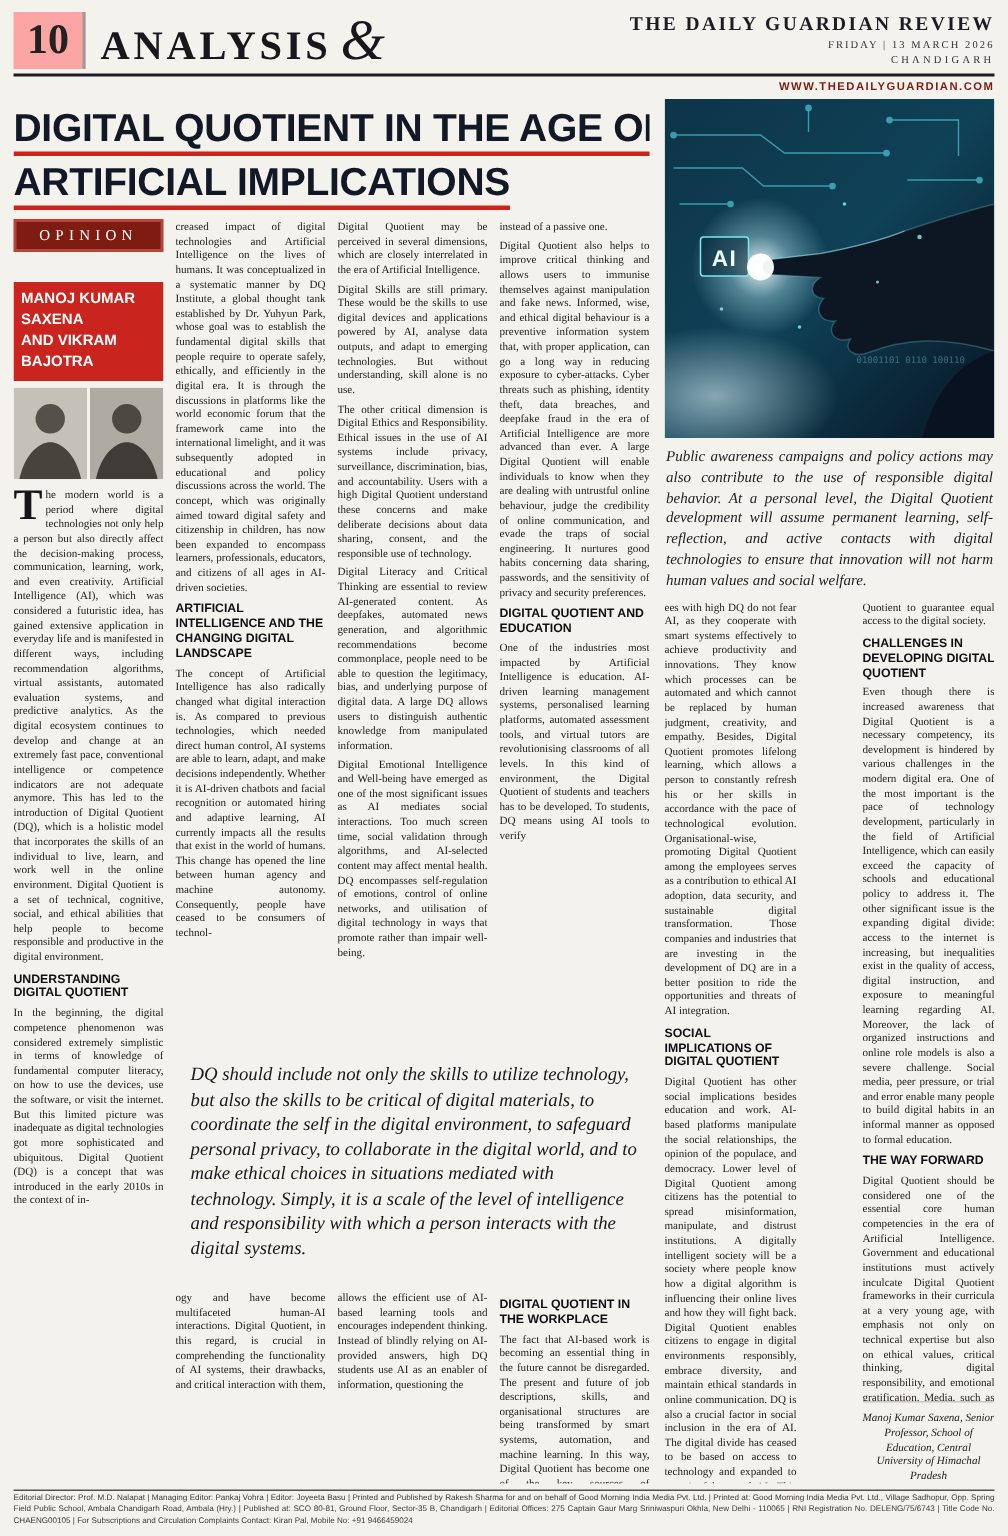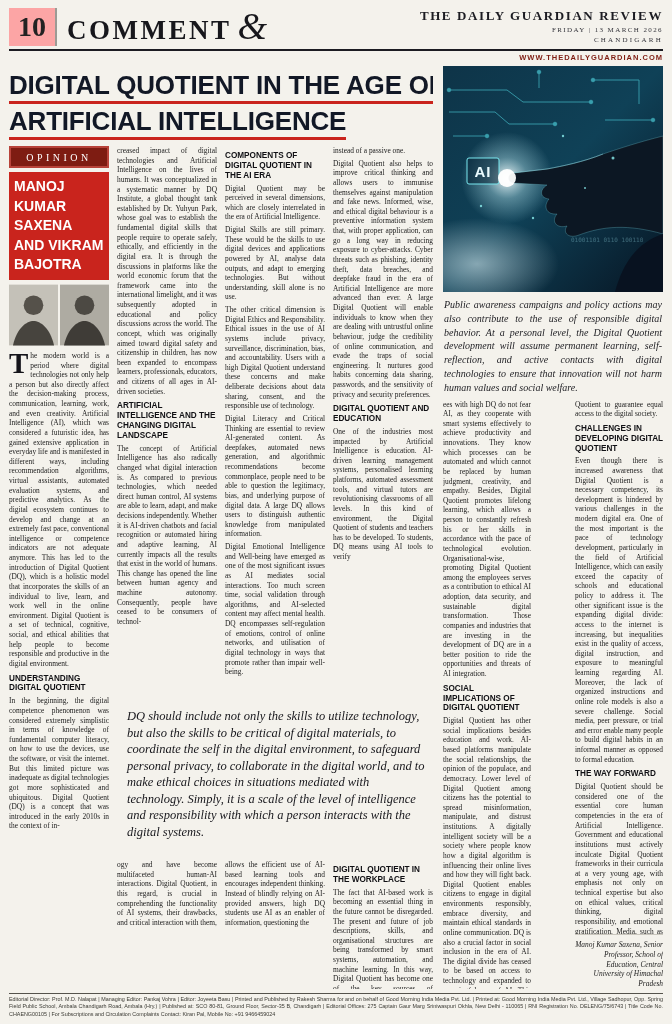--- a/index.html
+++ b/index.html
@@ -68,38 +68,38 @@
 
   
   .opinion-box {
     background:var(--maroon,#7e1c12); color:#fff; border:2px solid #b8433a;
     text-align:center; font-size:10px; letter-spacing:3.5px;
     padding:4px 2px 3px; font-family:"Liberation Serif", serif;
   }
   .byline-box {
     background:var(--accent-red,#c9241d); color:#fff;
     font-family:"Liberation Sans", sans-serif; font-weight:bold;
-    font-size:14px; line-height:1.4; padding:5px 5px; margin-top:4px;
+    font-size:10px; line-height:1.4; padding:5px 5px; margin-top:20px;
   }
   .photos { display:flex; gap:2px; margin-top:4px; }
   .photo { width:50%; height:62px; overflow:hidden; }
   .photo svg { display:block; width:100%; height:100%; }
   .c1 .article-start { margin-top:5px; }
 
   
   .body-p { font-size:7.4px; line-height:1.3; text-align:justify; margin-bottom:3px; }
   .sec-head {
     font-family:"Liberation Sans", sans-serif; font-size:8.2px; font-weight:bold;
     line-height:1.2; margin:5px 0 3px; color:#101014; text-transform:uppercase;
   }
   .dropcap {
     float:left; font-size:29px; line-height:23px; padding:1px 2px 0 0;
     font-weight:bold; color:#14141a; font-family:"Liberation Serif", serif;
   }
-  .bio { font-size:7.4px; line-height:1.3; font-style:italic; margin-top:3px; text-align:right; color:#222; }
+  .bio { font-size:7.4px; line-height:1.3; font-style:italic; margin-top:3px; text-align:center; color:#222; }
 
   
   .pull-quote {
     font-style:italic; font-size:12.5px; line-height:1.32;
     color:#17171c; padding:4px 6px 0 10px; overflow:hidden;
     font-family:"Liberation Serif", serif;
   }
 
   
   .right-zone { display:flex; flex-direction:column; overflow:hidden; }
@@ -123,39 +123,39 @@
   }
 </style>
 </head>
 <body>
 
 <div class="page">
 
   <div class="hdr">
     <div class="pagenum">10</div>
     <div class="section-title">
-      <span class="sec-w">COMMENT</span>
+      <span class="sec-w">ANALYSIS</span>
       <span class="amp">&amp;</span>
     </div>
     <div class="hdr-right">
       <div class="masthead">THE DAILY GUARDIAN REVIEW</div>
       <div class="dateline">FRIDAY | 13 MARCH 2026</div>
       <div class="cityline">CHANDIGARH</div>
     </div>
   </div>
   <div class="hdr-rule"></div>
   <div class="url-line">WWW.THEDAILYGUARDIAN.COM</div>
 
   <div class="main">
 
     <div class="left-zone">
 
       <div class="headline-block">
         <span class="hl-line">DIGITAL QUOTIENT IN THE AGE OF</span>
-        <span class="hl-line">ARTIFICIAL INTELLIGENCE</span>
+        <span class="hl-line">ARTIFICIAL IMPLICATIONS</span>
       </div>
 
       <div class="col c1">
         <div class="opinion-box">OPINION</div>
         <div class="byline-box">
           <div>MANOJ KUMAR SAXENA</div>
           <div>AND VIKRAM BAJOTRA</div>
         </div>
         <div class="photos">
           <div class="photo">
@@ -179,21 +179,20 @@
             <p class="body-p">In the beginning, the digital competence phenomenon was considered extremely simplistic in terms of knowledge of fundamental computer literacy, on how to use the devices, use the software, or visit the internet. But this limited picture was inadequate as digital technologies got more sophisticated and ubiquitous. Digital Quotient (DQ) is a concept that was introduced in the early 2010s in the context of in-</p>
           </div>
       </div>
 
       <div class="col c2">
           <p class="body-p">creased impact of digital technologies and Artificial Intelligence on the lives of humans. It was conceptualized in a systematic manner by DQ Institute, a global thought tank established by Dr. Yuhyun Park, whose goal was to establish the fundamental digital skills that people require to operate safely, ethically, and efficiently in the digital era. It is through the discussions in platforms like the world economic forum that the framework came into the international limelight, and it was subsequently adopted in educational and policy discussions across the world. The concept, which was originally aimed toward digital safety and citizenship in children, has now been expanded to encompass learners, professionals, educators, and citizens of all ages in AI-driven societies.</p>
           <h3 class="sec-head">ARTIFICIAL INTELLIGENCE AND THE CHANGING DIGITAL LANDSCAPE</h3>
           <p class="body-p">The concept of Artificial Intelligence has also radically changed what digital interaction is. As compared to previous technologies, which needed direct human control, AI systems are able to learn, adapt, and make decisions independently. Whether it is AI-driven chatbots and facial recognition or automated hiring and adaptive learning, AI currently impacts all the results that exist in the world of humans. This change has opened the line between human agency and machine autonomy. Consequently, people have ceased to be consumers of technol-</p>
         </div>
       <div class="col c3">
-          <h3 class="sec-head">COMPONENTS OF DIGITAL QUOTIENT IN THE AI ERA</h3>
           <p class="body-p">Digital Quotient may be perceived in several dimensions, which are closely interrelated in the era of Artificial Intelligence.</p>
           <p class="body-p">Digital Skills are still primary. These would be the skills to use digital devices and applications powered by AI, analyse data outputs, and adapt to emerging technologies. But without understanding, skill alone is no use.</p>
           <p class="body-p">The other critical dimension is Digital Ethics and Responsibility. Ethical issues in the use of AI systems include privacy, surveillance, discrimination, bias, and accountability. Users with a high Digital Quotient understand these concerns and make deliberate decisions about data sharing, consent, and the responsible use of technology.</p>
           <p class="body-p">Digital Literacy and Critical Thinking are essential to review AI-generated content. As deepfakes, automated news generation, and algorithmic recommendations become commonplace, people need to be able to question the legitimacy, bias, and underlying purpose of digital data. A large DQ allows users to distinguish authentic knowledge from manipulated information.</p>
           <p class="body-p">Digital Emotional Intelligence and Well-being have emerged as one of the most significant issues as AI mediates social interactions. Too much screen time, social validation through algorithms, and AI-selected content may affect mental health. DQ encompasses self-regulation of emotions, control of online networks, and utilisation of digital technology in ways that promote rather than impair well-being.</p>
         </div>
       <div class="col c4">
           <p class="body-p">instead of a passive one.</p>
           <p class="body-p">Digital Quotient also helps to improve critical thinking and allows users to immunise themselves against manipulation and fake news. Informed, wise, and ethical digital behaviour is a preventive information system that, with proper application, can go a long way in reducing exposure to cyber-attacks. Cyber threats such as phishing, identity theft, data breaches, and deepfake fraud in the era of Artificial Intelligence are more advanced than ever. A large Digital Quotient will enable individuals to know when they are dealing with untrustful online behaviour, judge the credibility of online communication, and evade the traps of social engineering. It nurtures good habits concerning data sharing, passwords, and the sensitivity of privacy and security preferences.</p>
           <h3 class="sec-head">DIGITAL QUOTIENT AND EDUCATION</h3>

